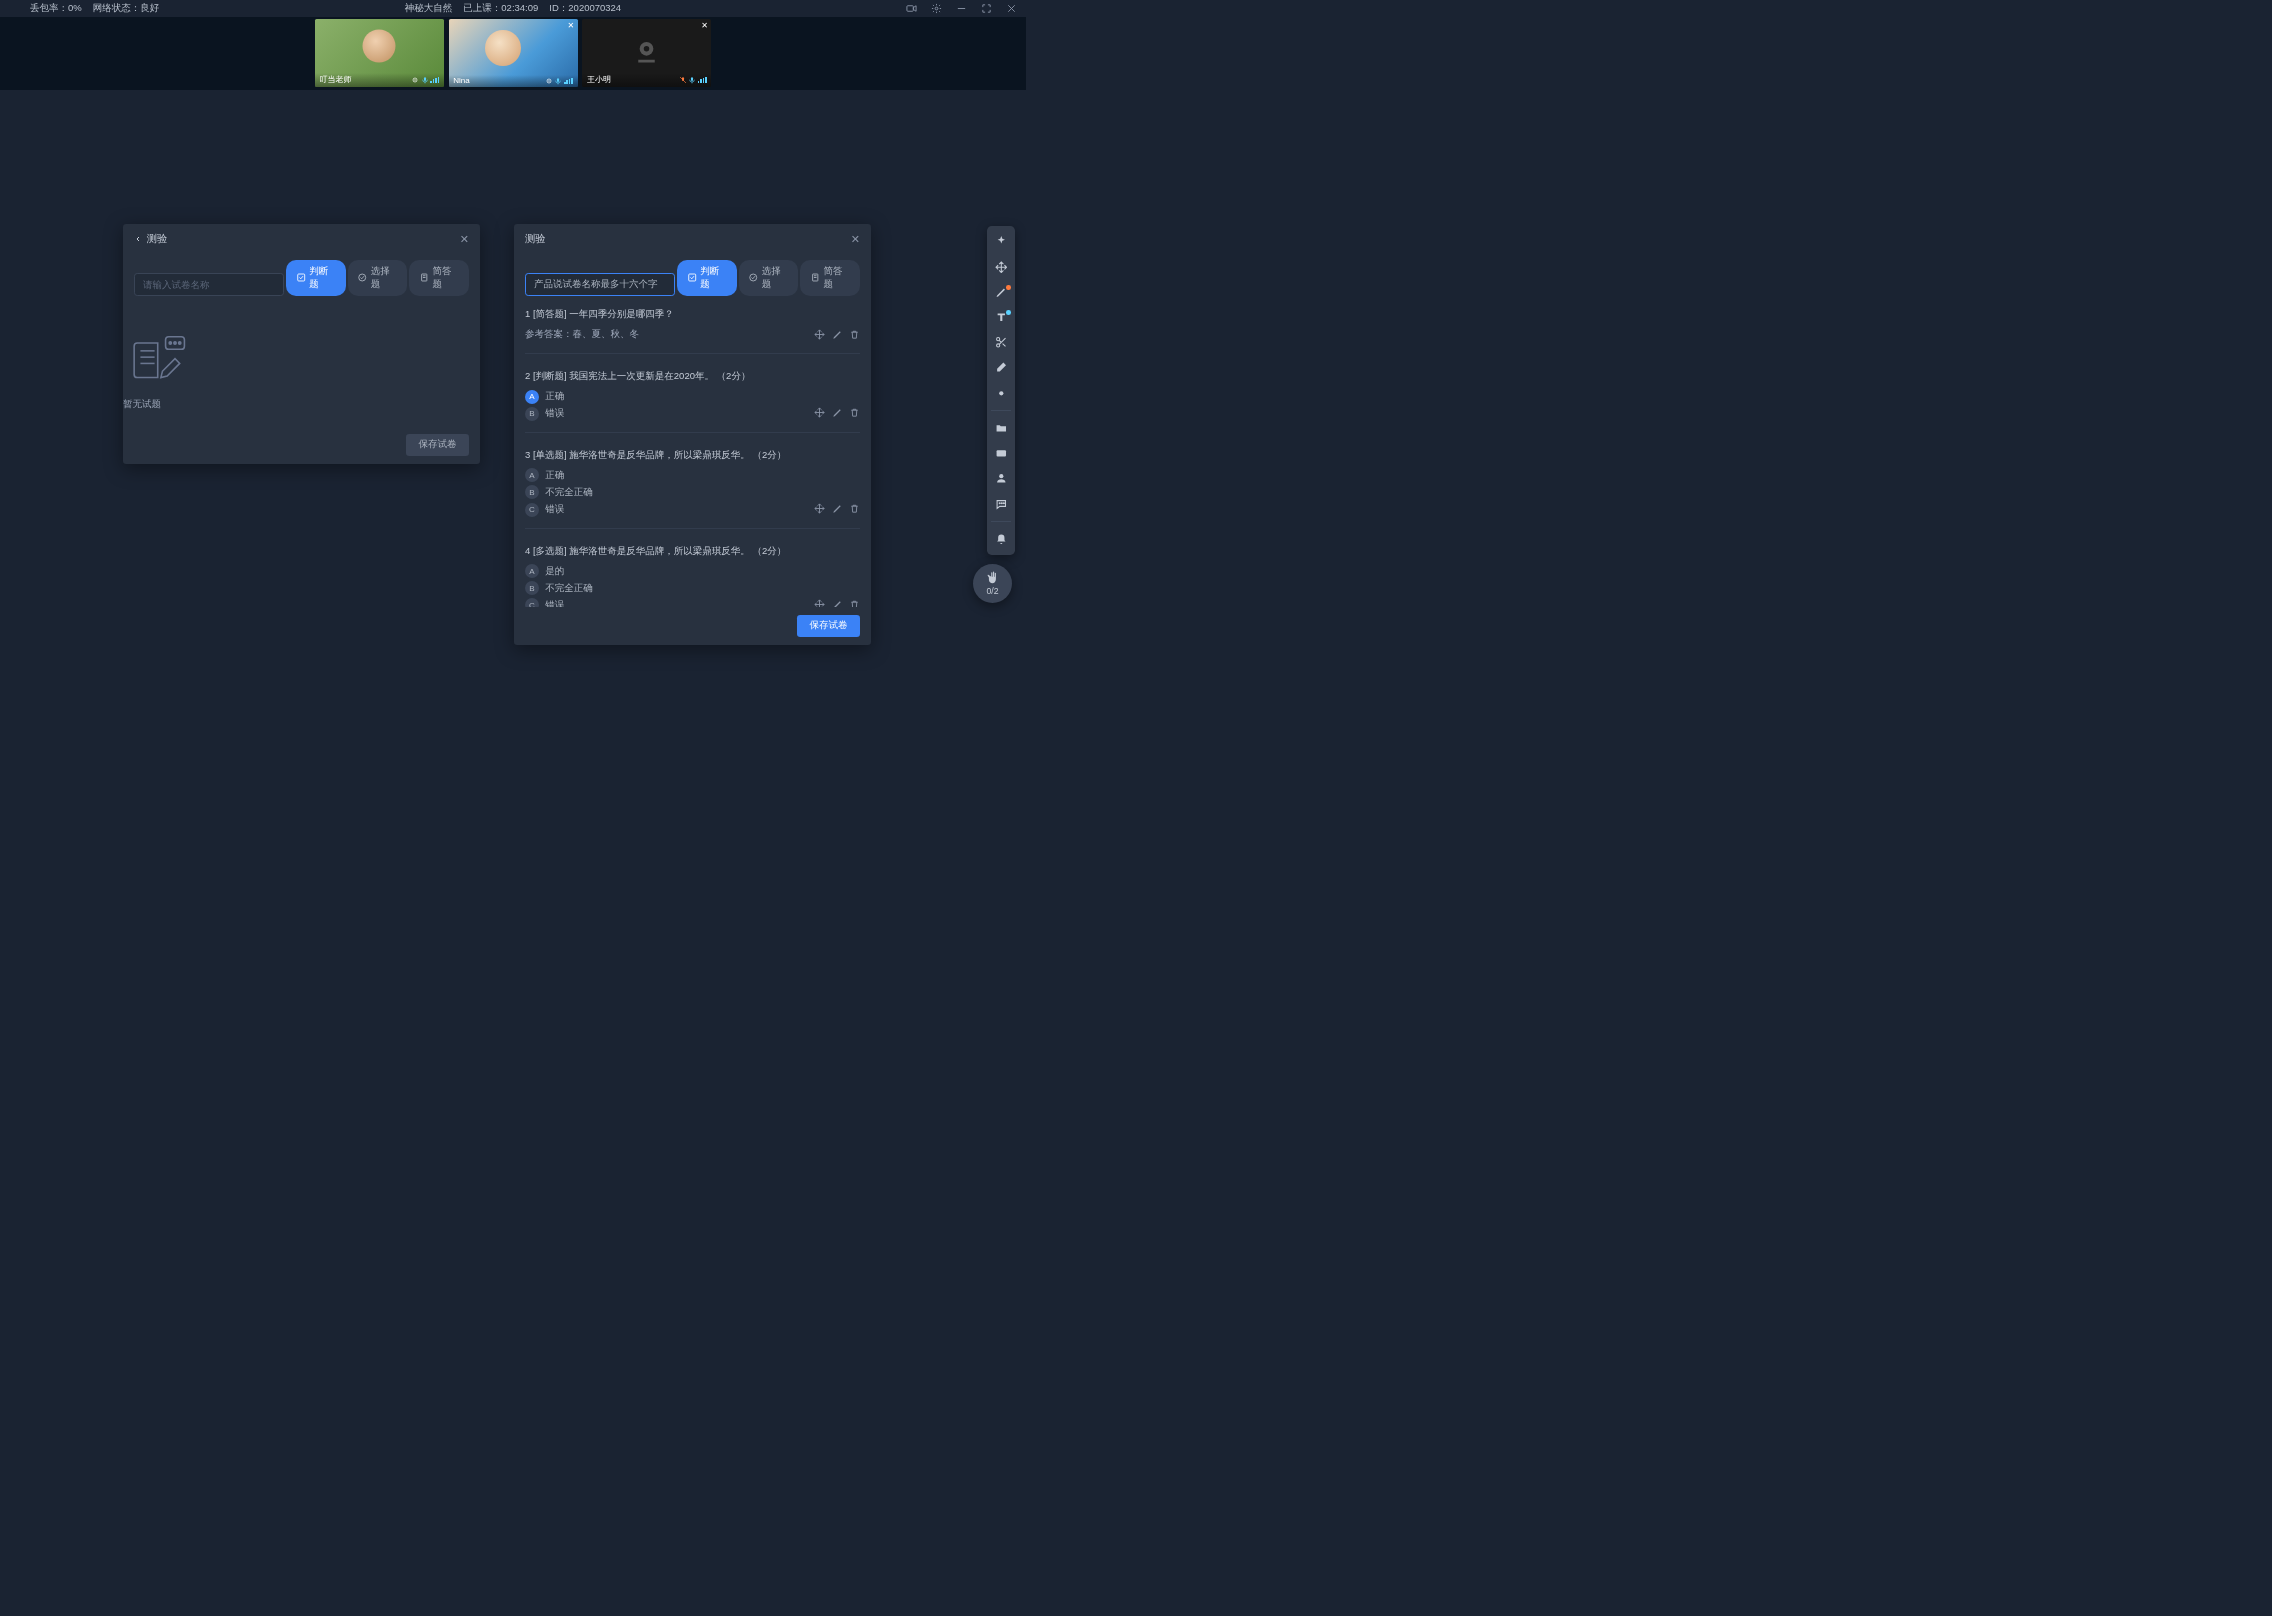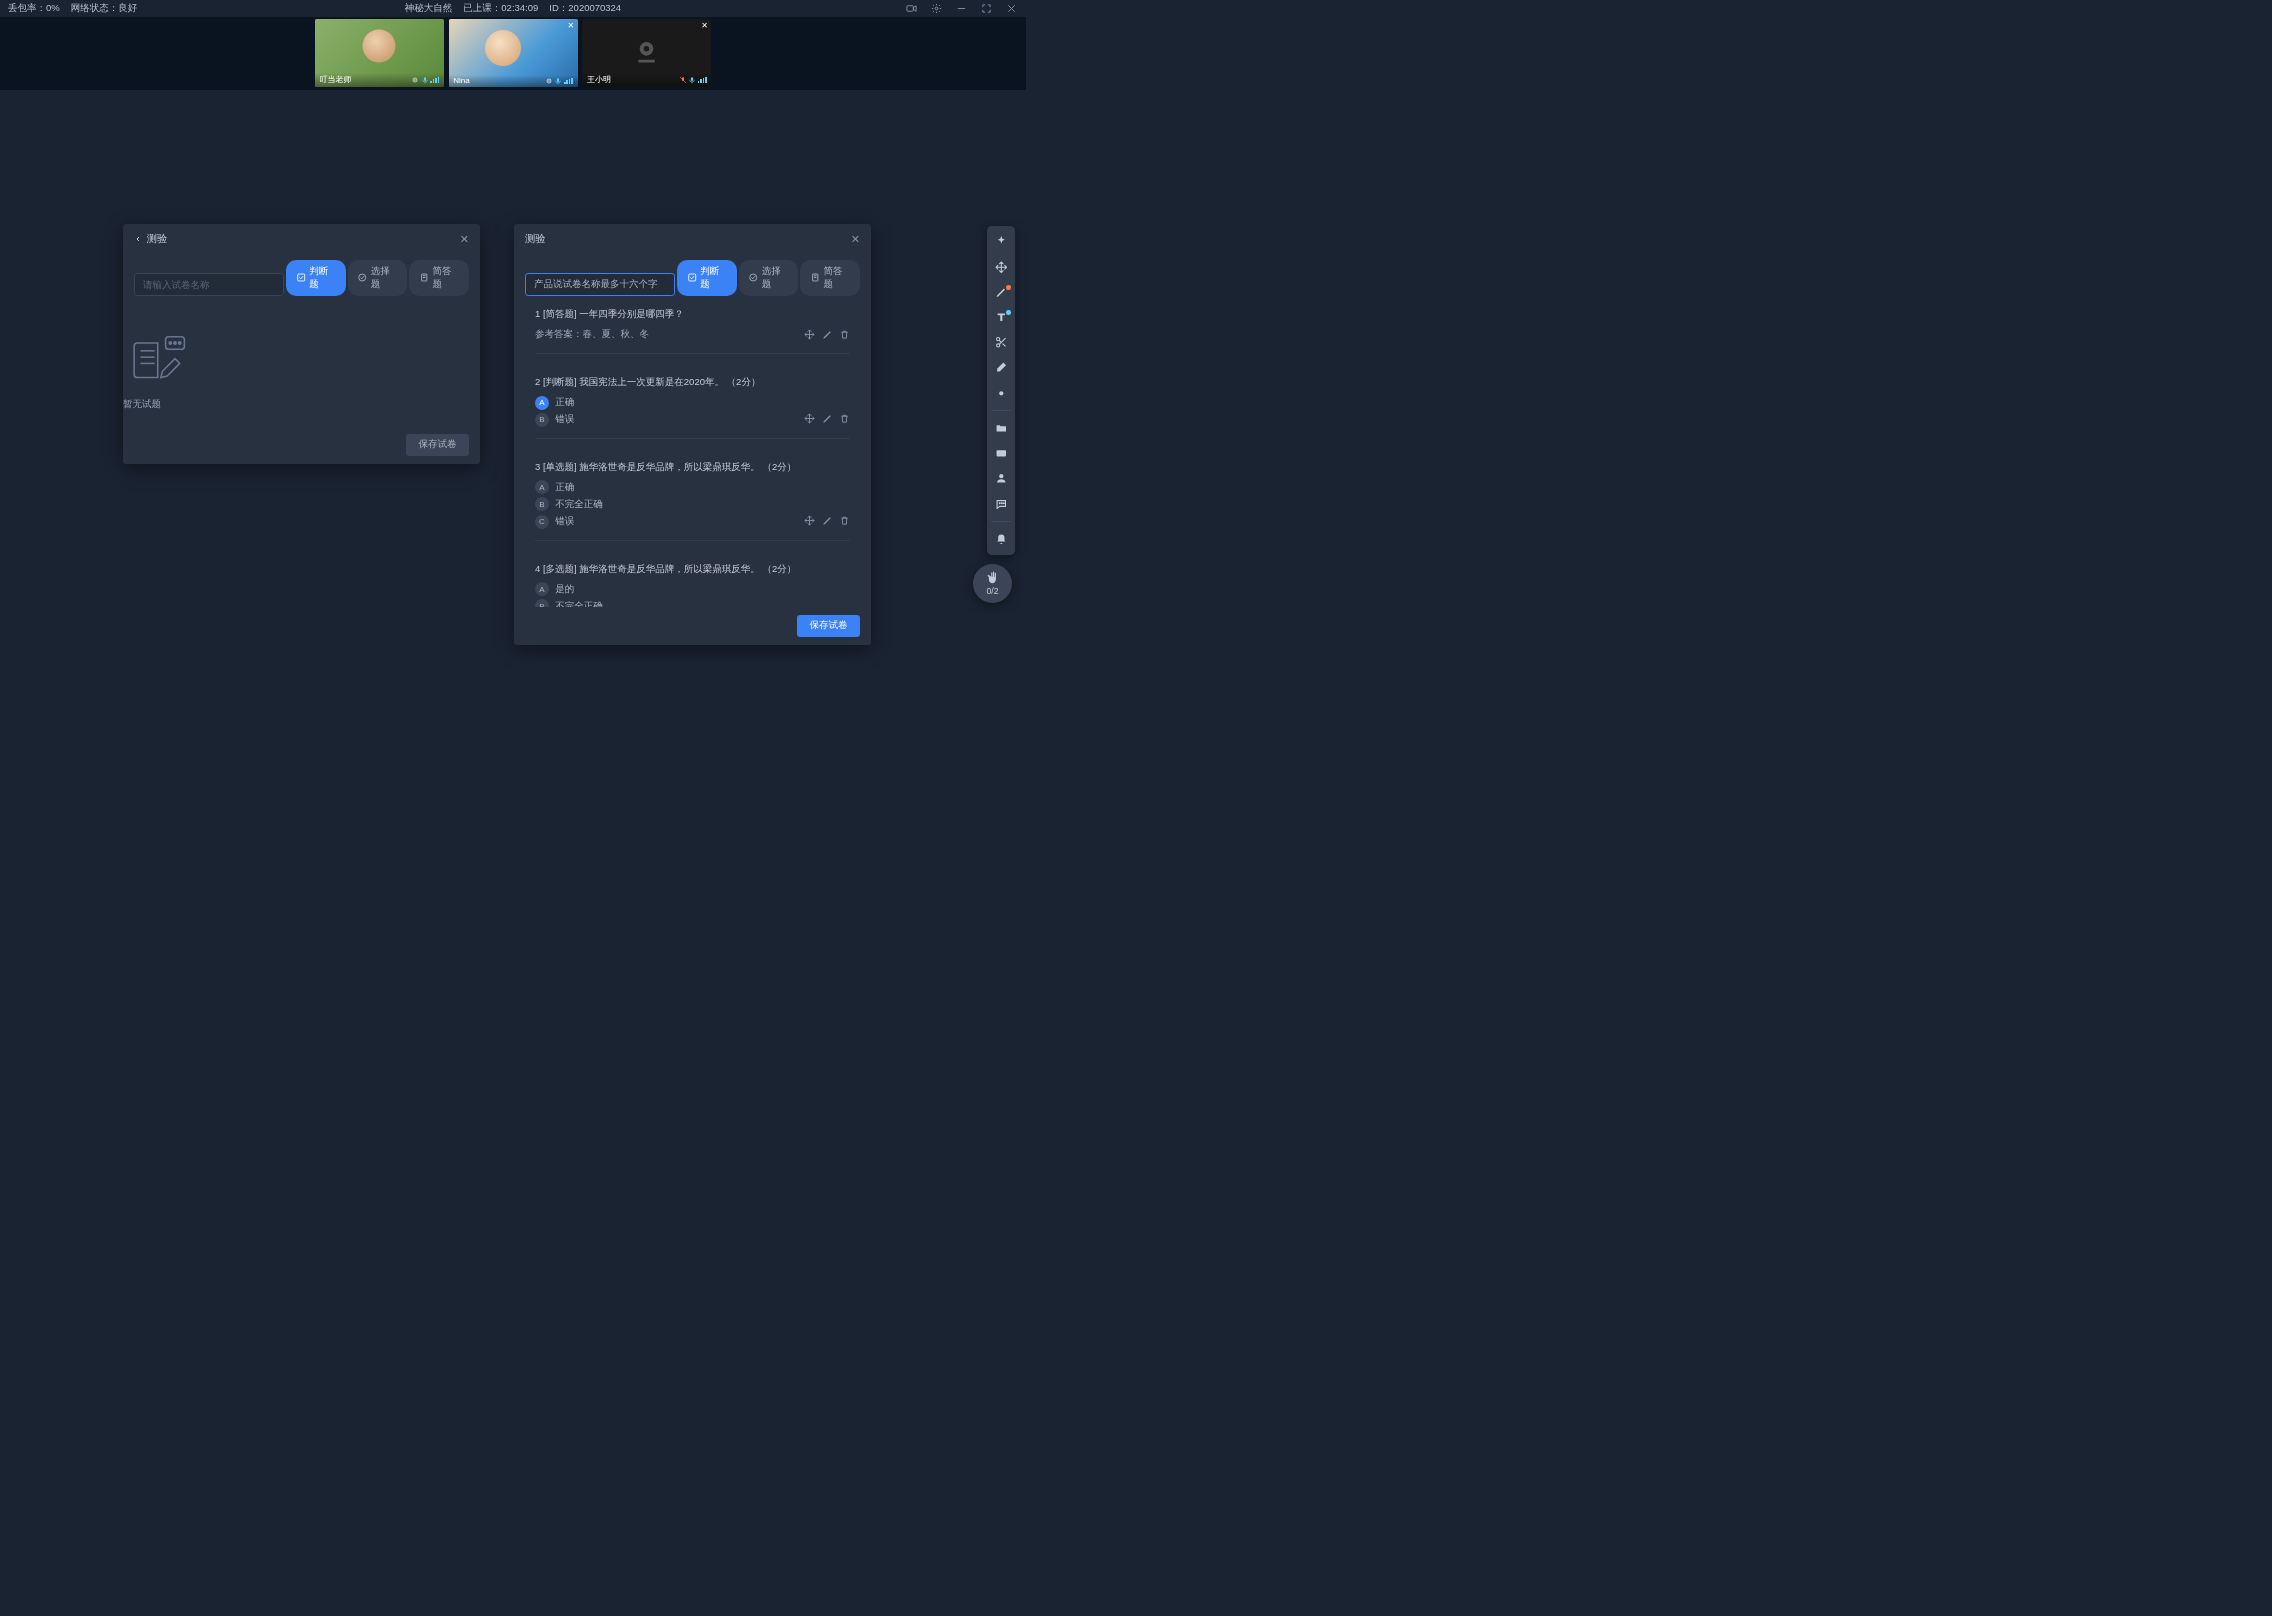--- a/index.html
+++ b/index.html
@@ -15,20 +15,21 @@
 
 
 .top-bar {
   height: 17.4px;
   display: flex;
   align-items: center;
   padding: 0 8px;
   font-size: 9.5px;
   color: #b8c0cc;
   justify-content: space-between;
+  margin-left: 22px;
 }
 .top-left, .top-center, .top-right { display: flex; align-items: center; gap: 11px; }
 .top-center { position: absolute; left: 50%; transform: translateX(-50%); }
 
 .top-right .icon-btn { width: 14px; height: 14px; display: flex; align-items: center; justify-content: center; cursor: pointer; color: #8a94a6; }
 .top-right .icon-btn svg { width: 11px; height: 11px; }
 
 
 .video-strip {
   display: flex;
@@ -144,21 +145,21 @@
 
 
 .empty-state {
   display: flex; flex-direction: column; align-items: flex-start; justify-content: center;
   padding: 24px 0 8px;
 }
 .empty-state .illus { color: #6a7690; }
 .empty-state .empty-text { margin-top: 8px; font-size: 9.5px; color: #9ea8ba; }
 
 
-.question-list { padding: 0 21px; display: flex; flex-direction: column; gap: 22px; }
+.question-list { padding: 0 11px; display: flex; flex-direction: column; gap: 16px; }
 .q-block { border-bottom: 0.8px solid #323c4d; padding-bottom: 8px; }
 .q-title { font-size: 9.5px; color: #c4cbd6; margin-bottom: 6.3px; }
 .q-sub { font-size: 9.5px; color: #9ea8ba; margin-bottom: 4.7px; }
 .q-row { display: flex; align-items: center; justify-content: space-between; }
 .q-actions { display: flex; gap: 6.3px; color: #8a94a6; }
 .q-actions .ic { cursor: pointer; }
 .q-actions svg { width: 11px; height: 11px; }
 .opt-row { display: flex; align-items: center; gap: 6.3px; font-size: 9.5px; color: #aeb6c2; margin: 3.2px 0; }
 .opt-badge {
   width: 14px; height: 14px; border-radius: 50%;

